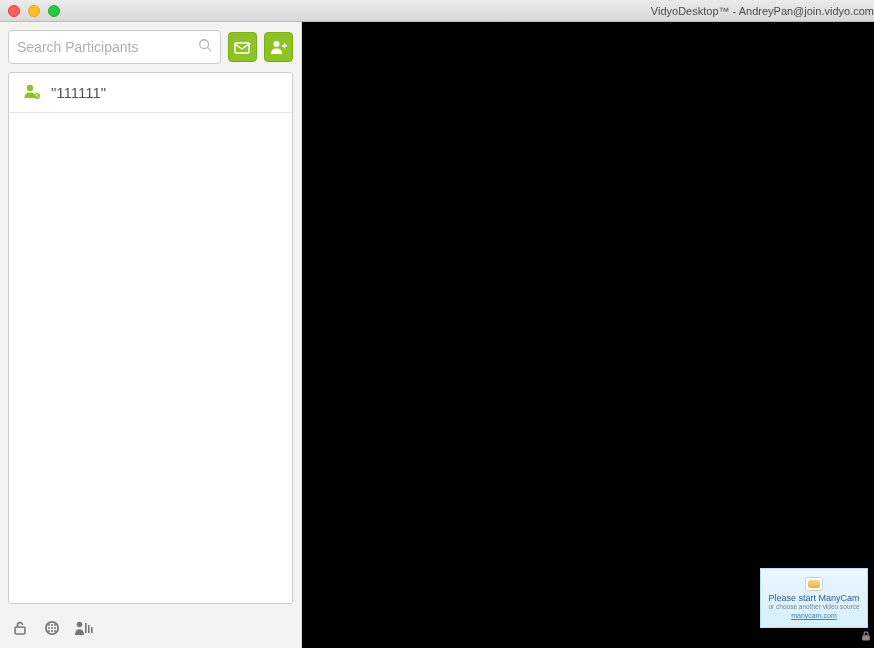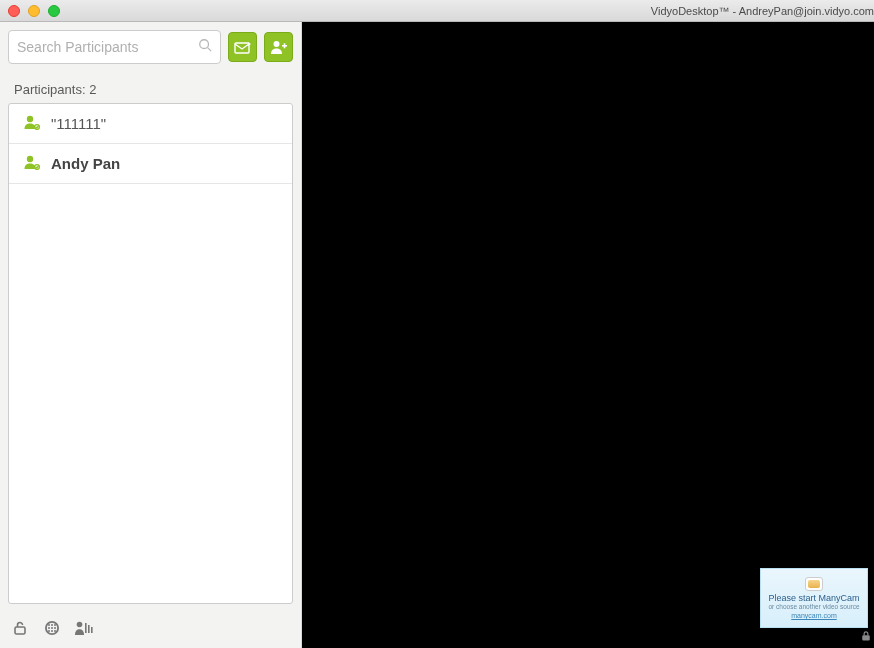--- a/index.html
+++ b/index.html
@@ -174,44 +174,32 @@
       <div class="sq-btn">
         <svg width="18" height="16" viewBox="0 0 18 16" fill="#fff">
           <circle cx="6.5" cy="5" r="3"></circle>
           <path d="M1 15 C1 11 3.5 9.5 6.5 9.5 C9.5 9.5 12 11 12 15 Z"></path>
           <rect x="12" y="6" width="5" height="1.6"></rect>
           <rect x="13.7" y="4.3" width="1.6" height="5"></rect>
         </svg>
       </div>
     </div>
 
-    <div class="participants-label">Participants: 2</div>
 
     <div class="list-wrap">
       <div class="list-item">
         <span class="picon">
           <svg width="18" height="16" viewBox="0 0 18 16" fill="#8fc224">
             <circle cx="7" cy="5" r="3.2"></circle>
             <path d="M1.5 15 C1.5 11 4 9.5 7 9.5 C10 9.5 12.5 11 12.5 15 Z"></path>
             <circle cx="14" cy="13" r="2.4" fill="none" stroke="#8fc224" stroke-width="1.4"></circle>
             <path d="M12.7 13 L13.7 14 L15.4 12" fill="none" stroke="#8fc224" stroke-width="1.4"></path>
           </svg>
         </span>
         <span class="list-item-name">"111111"</span>
-      </div>
-      <div class="list-item bold">
-        <span class="picon">
-          <svg width="18" height="16" viewBox="0 0 18 16" fill="#8fc224">
-            <circle cx="7" cy="5" r="3.2"></circle>
-            <path d="M1.5 15 C1.5 11 4 9.5 7 9.5 C10 9.5 12.5 11 12.5 15 Z"></path>
-            <circle cx="14" cy="13" r="2.4" fill="none" stroke="#8fc224" stroke-width="1.4"></circle>
-            <path d="M12.7 13 L13.7 14 L15.4 12" fill="none" stroke="#8fc224" stroke-width="1.4"></path>
-          </svg>
-        </span>
-        <span class="list-item-name">Andy Pan</span>
       </div>
     </div>
 
     <div class="footer-icons">
       <div class="ficon">
         <svg width="16" height="16" viewBox="0 0 16 16" fill="none" stroke="currentColor" stroke-width="1.6">
           <rect x="3" y="7" width="10" height="7" rx="1.5"></rect>
           <path d="M5.5 7 V5 a2.5 2.5 0 0 1 5 0"></path>
         </svg>
       </div>

